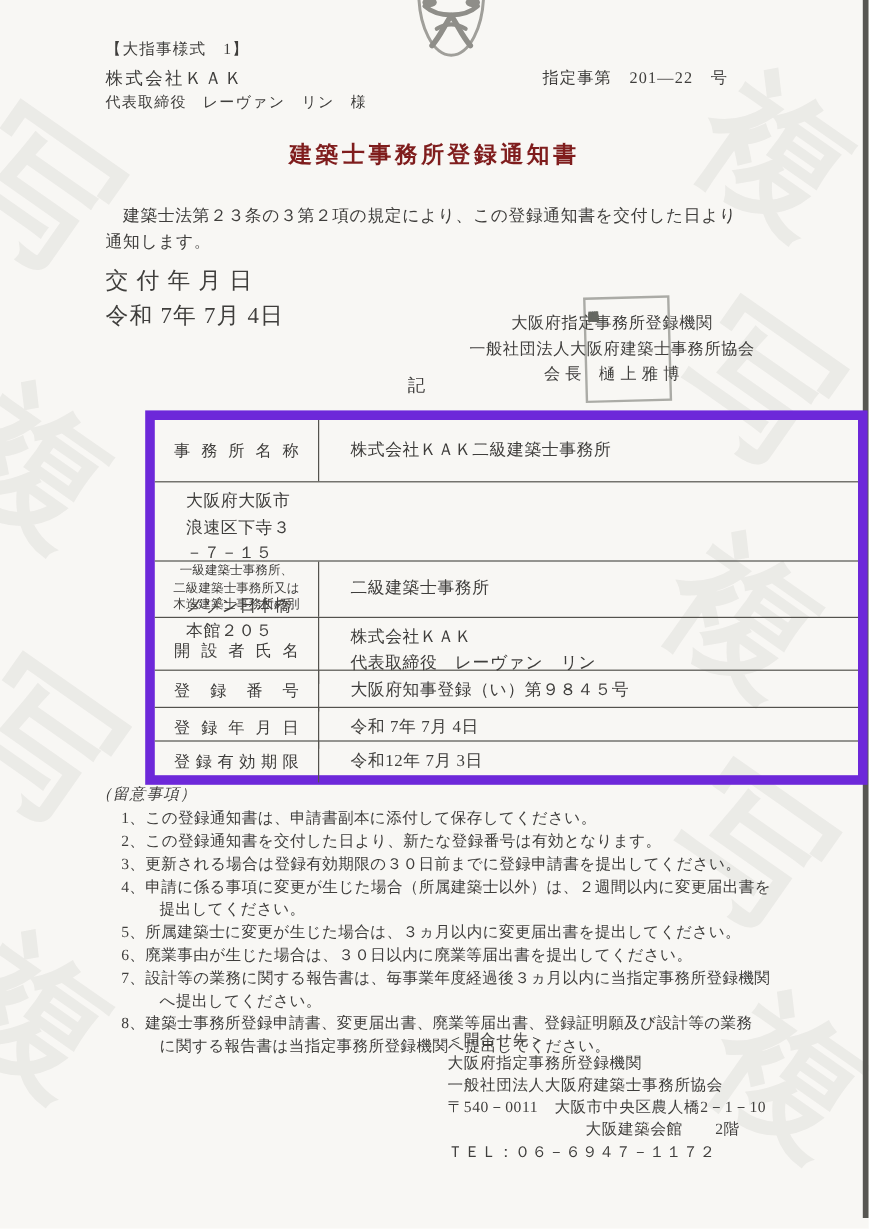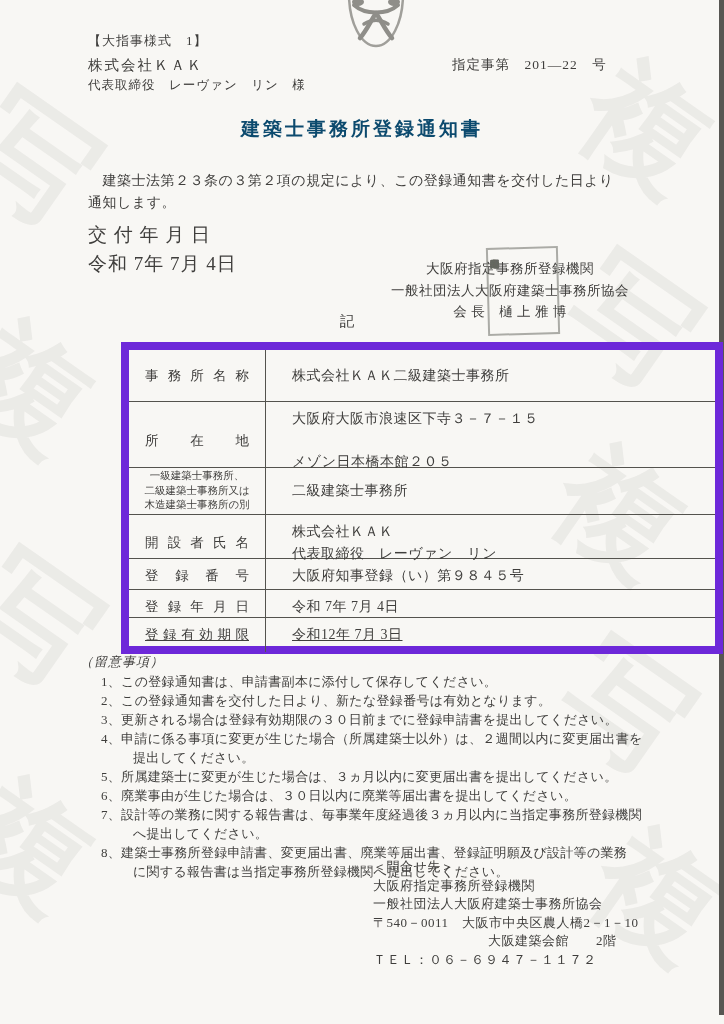--- a/index.html
+++ b/index.html
@@ -46,21 +46,21 @@
 
   
   .form-code   { position: absolute; left: 88px;  top: 32px;  font-size: 13px; letter-spacing: 1px; }
   .recipient-company { position: absolute; left: 88px; top: 56px; font-size: 14.5px; letter-spacing: 2px; }
   .recipient-person  { position: absolute; left: 88px; top: 77px; font-size: 12.5px; letter-spacing: 1px; }
   .doc-number  { position: absolute; left: 452px; top: 56px;  font-size: 13.5px; letter-spacing: 1px; }
 
   .page-title {
     position: absolute; left: 0; top: 116px; width: 100%;
     text-align: center; font-size: 19px; font-weight: 600; letter-spacing: 3px;
-    color: #0c4a6e;
+    color: #7f1d1d;
   }
 
   .body-text {
     position: absolute; left: 88px; top: 170px; width: 552px;
     font-size: 14px; line-height: 1.55; white-space: pre-line; letter-spacing: 0.5px;
   }
 
   .issue-block { position: absolute; left: 88px; top: 220px; font-size: 19px; line-height: 1.55; white-space: pre-line; letter-spacing: 1px; }
 
   .issuer-block {
@@ -96,21 +96,21 @@
   .reg-table {
     position: absolute; left: 85px; top: 342px; width: 602px;
     border: 8px solid #6d28d9;
     margin-left: 36px;
   }
   .t-row {
     display: grid;
     grid-template-columns: 137px 1fr;
     border-bottom: 1.5px solid #54534e;
   }
-  .t-row:last-child { border-bottom: none; text-decoration: underline; }
+  .t-row:last-child { border-bottom: none; }
   .t-label {
     border-right: 1.5px solid #54534e;
     display: flex; flex-direction: column; justify-content: center;
     padding: 0 16px;
     font-size: 13.5px;
     text-align: justify; text-align-last: justify;
     letter-spacing: 0px;
   }
   .t-label.small {
     font-size: 10.5px; line-height: 1.4;
@@ -192,21 +192,20 @@
   </div>
 
   <div class="ki-marker">記</div>
 
   <div class="reg-table">
     <div class="t-row r1">
       <div class="t-label">事務所名称</div>
       <div class="t-value">株式会社ＫＡＫ二級建築士事務所</div>
     </div>
     <div class="t-row r2">
-      <div class="t-label">所在地</div>
       <div class="t-value">大阪府大阪市浪速区下寺３－７－１５
 
 メゾン日本橋本館２０５</div>
     </div>
     <div class="t-row r3">
       <div class="t-label small">一級建築士事務所、
 二級建築士事務所又は
 木造建築士事務所の別</div>
       <div class="t-value">二級建築士事務所</div>
     </div>

